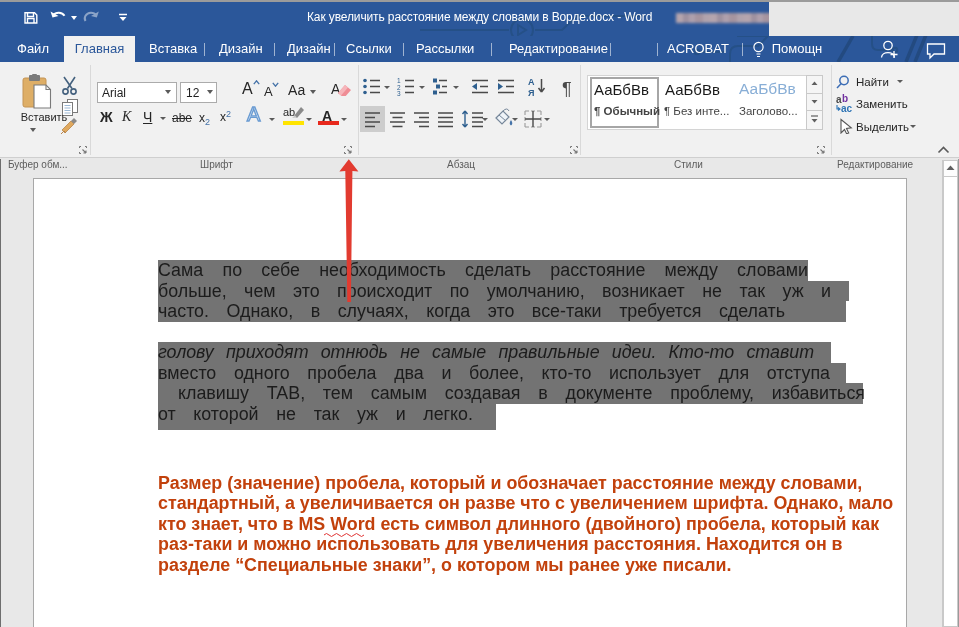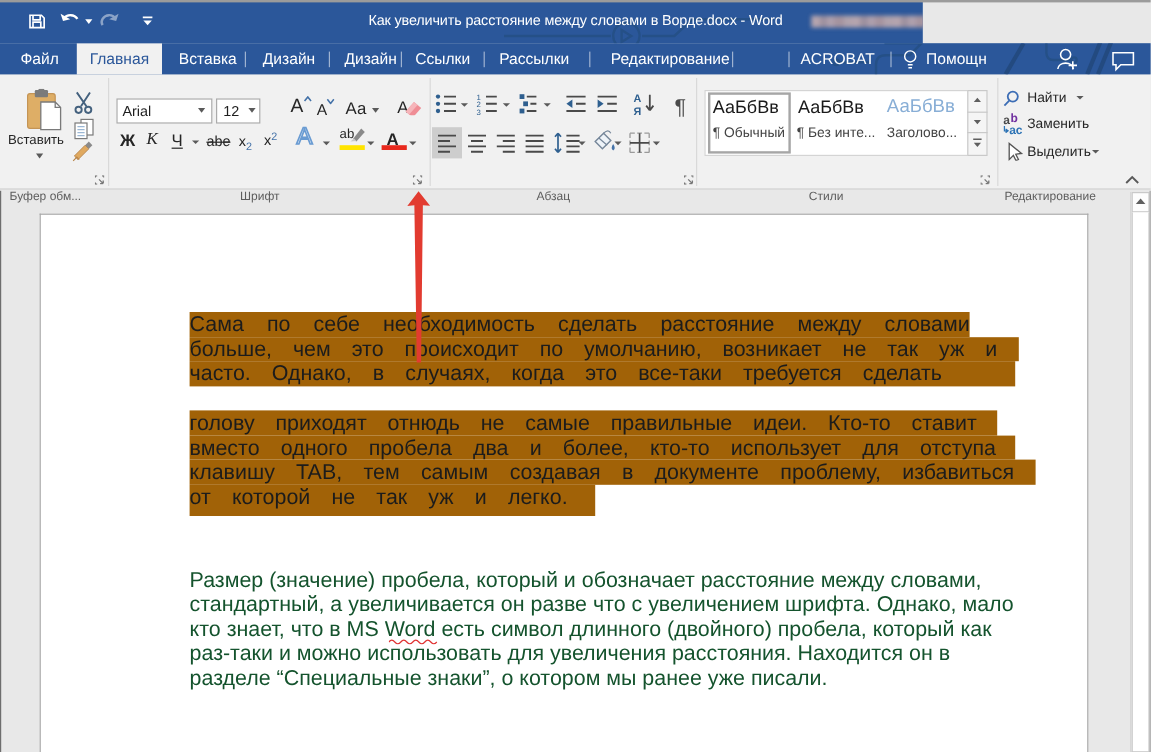--- a/index.html
+++ b/index.html
@@ -27,23 +27,23 @@
   .cmbtxt { position:absolute; font-size:12px; color:#1f1f1f;text-align:right; }
   .dd { position:absolute; width:0; height:0; border-left:3.5px solid transparent; border-right:3.5px solid transparent; border-top:4px solid #5a5a5a; }
   .ddt { position:absolute; width:0; height:0; border-left:3px solid transparent; border-right:3px solid transparent; border-top:3.5px solid #5a5a5a; }
 
   
   #docarea { left:0; top:159px; width:959px; height:468px; background:#e8e8e8; }
   #page { position:absolute; left:33px; top:19px; width:874px; height:449px; background:#ffffff; border-left:1px solid #a8a8a8; border-top:1px solid #a8a8a8; border-right:1px solid #a8a8a8;}
   #ledge { left:0; top:159px; width:1px; height:468px; background:#6e6e6e; }
   #redge { left:958px; top:159px; width:1px; height:468px; background:#9a9a9a; }
 
-  .pline { position:absolute; left:158px; height:20.5px; background:#a16207; }
+  .pline { position:absolute; left:158px; height:20.5px; background:#737373; }
   .jline { text-align:justify; text-align-last:justify; font-size:17.85px; line-height:20.5px; color:#1c1c1c; }
-  #p2 { position:absolute; left:158px; top:313.6px; font-size:17.85px; line-height:20.5px; color:#14532d; white-space:nowrap; }
+  #p2 { position:absolute; left:158px; top:313.6px; font-size:17.85px; line-height:20.5px; color:#c2410c; white-space:nowrap;font-weight:bold; }
 
   
   #sbar { left:942px; top:1px; width:16px; height:467px; background:#f1f1f1; border-left:1px solid #c9c9c9; }
   #sbtn { position:absolute; left:0px; top:0px; width:15px; height:17px; background:#fdfdfd; border:1px solid #c9c9c9; }
   #sthumb { position:absolute; left:0px; top:17px; width:15px; height:450px; background:#ffffff; border:1px solid #c9c9c9; border-top:none;}
 </style>
 </head>
 <body>
 <div id="app">
   <div id="topborder" class="abs"></div>
@@ -181,21 +181,21 @@
         <rect x="0.5" y="3.5" width="10" height="13" fill="#ffffff" stroke="#7a7a7a"></rect>
         <path d="M2.5 6.5 h6 M2.5 9 h6 M2.5 11.5 h6 M2.5 14 h6" stroke="#9bb7d4" stroke-width="1"></path>
       </g>
 
       <g transform="translate(41,44)">
         <path d="M1 12 L10 3 L13 6 L4 15 Z" fill="#e0a95f" stroke="#b8854a" stroke-width="0.8"></path>
         <path d="M10 3 L13 0 L16 3 L13 6 Z" fill="#8a8a8a"></path>
         <path d="M0 16 L3 13 L5 15" fill="none" stroke="#b8854a" stroke-width="1"></path>
       </g>
     </svg>
-    <div class="rt" style="left:2px; top:49px; width:56px; text-align:center; font-size:11px;">Вставить</div>
+    <div class="rt" style="left:16px; top:49px; width:56px; text-align:center; font-size:11px;">Вставить</div>
     <div class="dd" style="left:30px; top:66px;"></div>
     
     <div class="combo" style="left:97px; top:20px; width:80px; height:21px;"></div>
     <div class="cmbtxt" style="left:102px; top:24px;">Arial</div>
     <div class="dd" style="left:165px; top:28px;"></div>
     <div class="combo" style="left:180px; top:20px; width:37px; height:21px;"></div>
     <div class="cmbtxt" style="left:186px; top:24px;">12</div>
     <div class="dd" style="left:207px; top:28px;"></div>
     <div class="rt" style="left:242px; top:18px; font-size:16px;">А</div>
     <svg class="abs" style="left:253px; top:18px;" width="7" height="5">
@@ -304,21 +304,21 @@
       </g>
       <path d="M165 13 h16 M173 5 v16" stroke="#4a4a4a" stroke-width="1.4"></path>
     </svg>
     <div class="ddt" style="left:482px; top:56px;"></div>
     <div class="ddt" style="left:512px; top:56px;"></div>
     <div class="ddt" style="left:544px; top:56px;"></div>
     
     <div class="abs" style="left:587px; top:13px; width:221px; height:55px; background:#ffffff; border:1px solid #d4d4d4;"></div>
     <div class="abs" style="left:590px; top:15px; width:69px; height:51px; background:#ffffff; border:2px solid #a6a6a6;"></div>
     <div class="abs" style="left:594px; top:19px; font-size:15px; color:#1a1a1a;">АаБбВв</div>
-    <div class="abs" style="left:594px; top:43px; font-size:11.5px; color:#444;">¶ Обычный</div>
+    <div class="abs" style="left:594px; top:43px; font-size:11.5px; color:#444;font-weight:bold;">¶ Обычный</div>
     <div class="abs" style="left:665px; top:19px; font-size:15px; color:#1a1a1a;">АаБбВв</div>
     <div class="abs" style="left:664px; top:43px; font-size:11.5px; color:#444;">¶ Без инте...</div>
     <div class="abs" style="left:739px; top:18px; font-size:15.5px; color:#88aed6;">АаБбВв</div>
     <div class="abs" style="left:739px; top:43px; font-size:11.5px; color:#444;">Заголово...</div>
     <div class="abs" style="left:806px; top:13px; width:17px; height:55px; background:#f5f5f5; border:1px solid #c9c9c9;"></div>
     <div class="abs" style="left:806px; top:31px; width:17px; height:18px; border-top:1px solid #c9c9c9; border-bottom:1px solid #c9c9c9;"></div>
     <svg class="abs" style="left:808px; top:16px;" width="13" height="50" viewBox="0 0 13 50">
       <path d="M3.5 7 l3 -3.5 l3 3.5 z" fill="#5f5f5f"></path>
       <path d="M3.5 22 l3 3.5 l3 -3.5 z" fill="#5f5f5f"></path>
       <path d="M3 38 h7" stroke="#5f5f5f" stroke-width="1.2"></path>
@@ -370,26 +370,26 @@
     <div class="pline" style="top:101.4px; width:650px;">
         <div class="jline" style="width:650px;">Сама по себе необходимость сделать расстояние между словами</div>
       </div>
     <div class="pline" style="top:142.4px; width:688px;">
         <div class="jline" style="width:627px;">часто. Однако, в случаях, когда это все-таки требуется сделать</div>
       </div>
     <div class="pline" style="top:121.9px; width:691px;">
         <div class="jline" style="width:673px;">больше, чем это происходит по умолчанию, возникает не так уж и</div>
       </div>
     <div class="pline" style="top:183.4px; width:673px;">
-        <div class="jline" style="width:656px;">голову приходят отнюдь не самые правильные идеи. Кто-то ставит</div>
+        <div class="jline" style="width:656px;font-style:italic;">голову приходят отнюдь не самые правильные идеи. Кто-то ставит</div>
       </div>
     <div class="pline" style="top:203.9px; width:688px;">
         <div class="jline" style="width:672px;">вместо одного пробела два и более, кто-то использует для отступа</div>
       </div>
-    <div class="pline" style="top:224.4px; width:705px;">
+    <div class="pline" style="top:224.4px; width:705px;padding-left:20px;">
         <div class="jline" style="width:687px;">клавишу TAB, тем самым создавая в документе проблему, избавиться</div>
       </div>
     <div class="pline" style="top:244.9px; width:338px; height:26px;">
         <div class="jline" style="width:315px;">от которой не так уж и легко.</div>
       </div>
     <div id="p2">Размер (значение) пробела, который и обозначает расстояние между словами,<br>стандартный, а увеличивается он разве что с увеличением шрифта. Однако, мало<br>кто знает, что в MS <span id="sqw">Word</span> есть символ длинного (двойного) пробела, который как<br>раз-таки и можно использовать для увеличения расстояния. Находится он в<br>разделе “Специальные знаки”, о котором мы ранее уже писали.</div>
     <svg class="abs" style="left:324px; top:372.5px;" width="42" height="5" viewBox="0 0 42 5">
       <path d="M0 3 q2.5 -3 5 0 t5 0 t5 0 t5 0 t5 0 t5 0 t5 0 t5 0" stroke="#e03434" stroke-width="1" fill="none"></path>
     </svg>
     <div id="sbar" class="abs">

